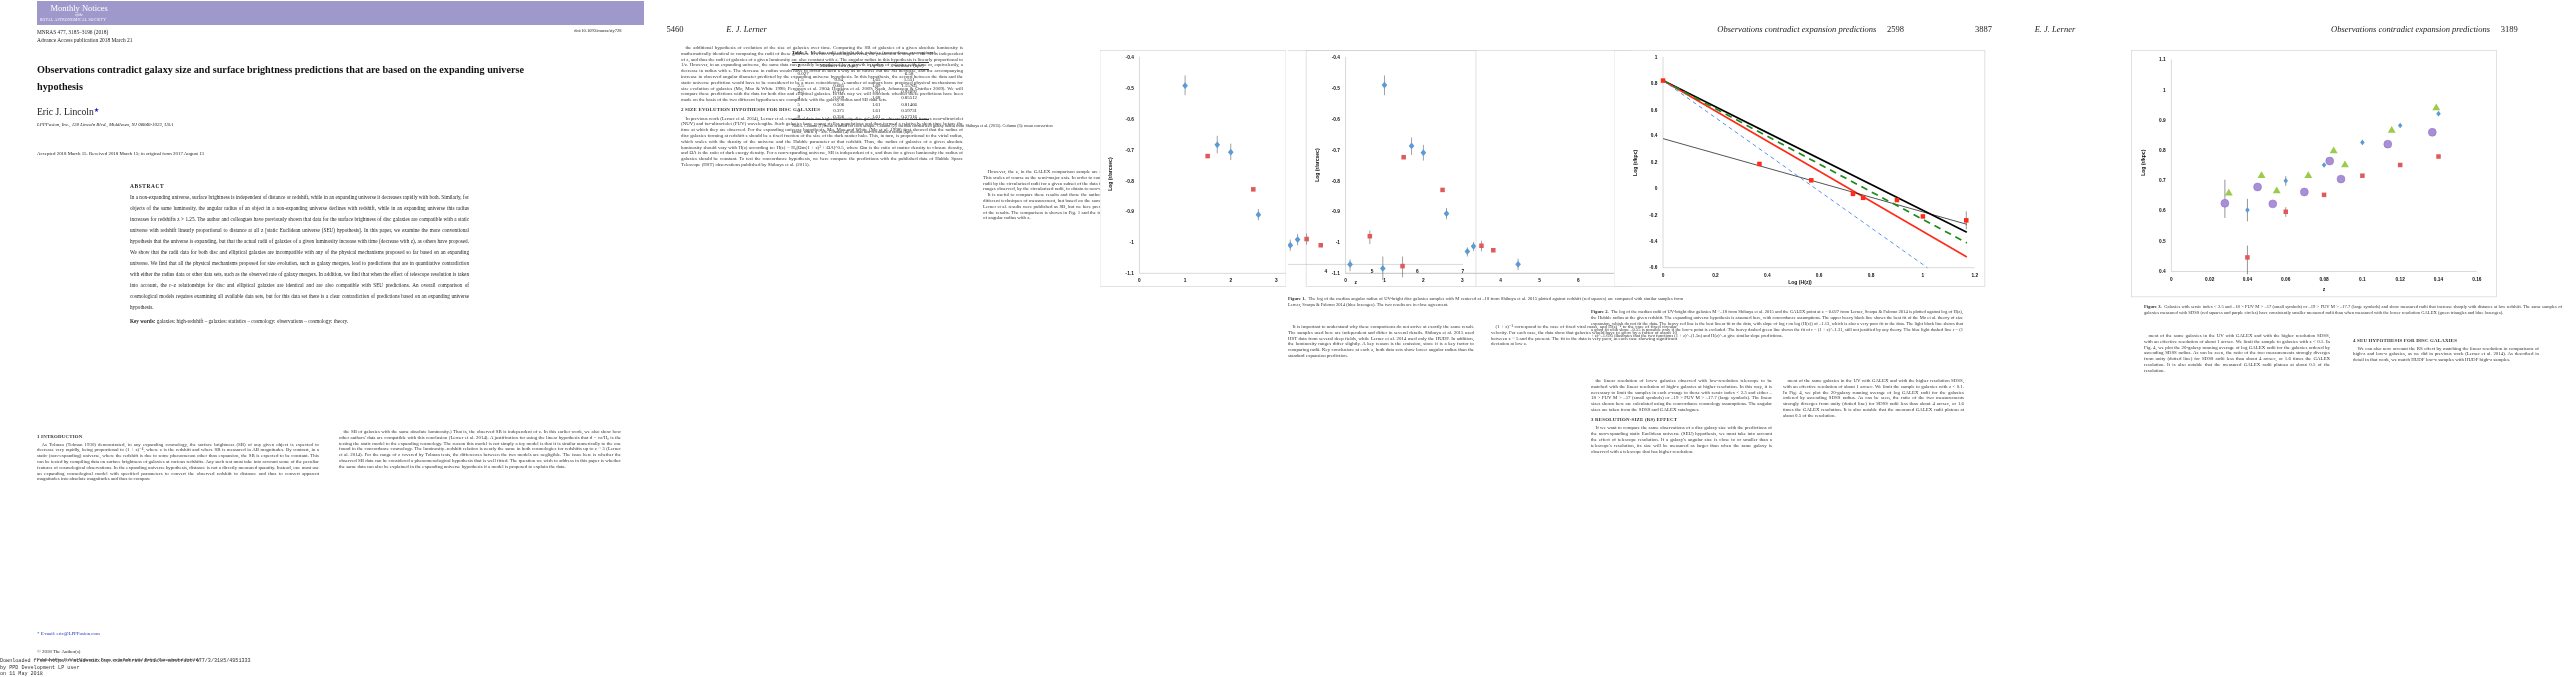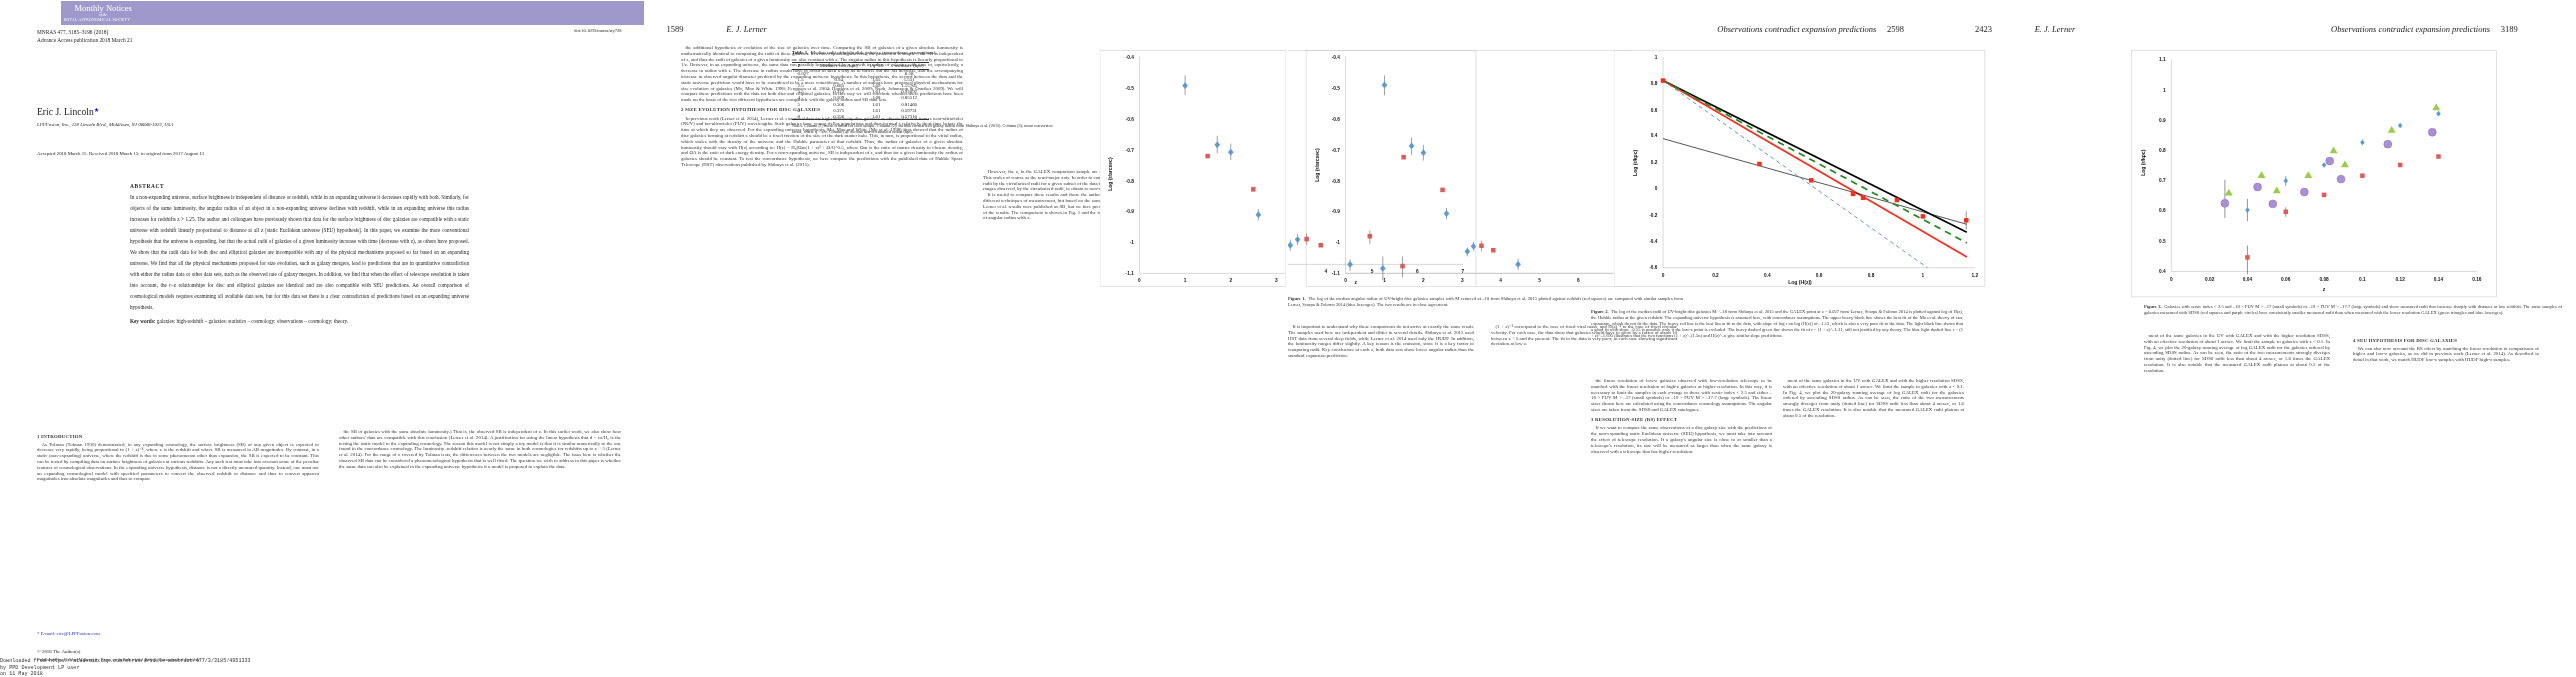--- a/index.html
+++ b/index.html
@@ -7,21 +7,21 @@
   .page{position:absolute;top:0;width:644px;height:677px;background:#fff;overflow:hidden;}
   .p1{left:0}.p2{left:644px}.p3{left:1288px}.p4{left:1932px}
   .running{position:absolute;top:24px;font-size:8.5px;color:#222;}
   .running i{font-style:italic;margin-left:32px;}
   .dl{position:absolute;left:0;bottom:0;font-family:"Liberation Mono","DejaVu Sans Mono",monospace;font-size:5.1px;line-height:6.2px;color:#333;}
   .col{position:absolute;font-size:4.9px;line-height:5.8px;text-align:justify;color:#333;}
   .col p{margin:0 0 0 0;text-indent:4.5px;}
   .col h3{font-size:4.9px;margin:4.5px 0 2.3px 0;font-weight:bold;letter-spacing:0.2px;}
   .link{color:#2233bb;}
   
-  .banner{position:absolute;left:37px;top:1.1px;width:607px;height:24px;background:#9f98cb;margin-left:24px;}
+  .banner{position:absolute;left:37px;top:1.1px;width:607px;height:24px;background:#9f98cb;}
   .banner .t1{position:absolute;left:13.5px;top:2.3px;font-size:8.5px;color:#fff;}
   .banner .t2{position:absolute;left:38px;top:12.4px;font-size:3.4px;font-style:italic;color:#fff;}
   .banner .t3{position:absolute;left:2.8px;top:17px;font-size:3.7px;letter-spacing:0.3px;color:#fff;}
   .doi{position:absolute;right:22.6px;top:28px;font-size:4.5px;}
   .journal{position:absolute;left:37px;top:28px;font-size:5.4px;line-height:8px;}
   .title{position:absolute;left:37px;top:61px;width:508px;font-size:10.2px;line-height:17px;font-weight:bold;color:#111;}
   .author{position:absolute;left:37px;top:106px;font-size:9.6px;}
   .author .star{color:#1a1ad0;font-size:6.2px;vertical-align:top;}
   .affil{position:absolute;left:37px;top:122px;font-size:4.9px;font-style:italic;}
   .dates{position:absolute;left:37px;top:151px;font-size:4.9px;}
@@ -47,20 +47,21 @@
   <div class="banner">
     <span class="t1">Monthly Notices</span>
     <span class="t2">of the</span>
     <span class="t3">ROYAL ASTRONOMICAL SOCIETY</span>
   </div>
   <div class="journal">
     <div>MNRAS 477, 3185–3196 (2018)</div>
     <div>Advance Access publication 2018 March 21</div>
   </div>
   <div class="doi">doi:10.1093/mnras/sty728</div>
+  <div class="title">Observations contradict galaxy size and surface brightness predictions that are based on the expanding universe hypothesis</div>
   <div class="author">
     <span>Eric J. Lincoln</span><span class="star">★</span>
   </div>
   <div class="affil">LPPFusion, Inc., 128 Lincoln Blvd., Middlesex, NJ 08846-1022, USA</div>
   <div class="dates">Accepted 2018 March 15. Received 2018 March 15; in original form 2017 August 13</div>
 
   <div class="abstract">
     <div class="h">ABSTRACT</div>
     <div>In a non-expanding universe, surface brightness is independent of distance or redshift, while in an expanding universe it decreases rapidly with both. Similarly, for objects of the same luminosity, the angular radius of an object in a non-expanding universe declines with redshift, while in an expanding universe this radius increases for redshifts z &gt; 1.25. The author and colleagues have previously shown that data for the surface brightness of disc galaxies are compatible with a static universe with redshift linearly proportional to distance at all z [static Euclidean universe (SEU) hypothesis]. In this paper, we examine the more conventional hypothesis that the universe is expanding, but that the actual radii of galaxies of a given luminosity increase with time (decrease with z), as others have proposed. We show that the radii data for both disc and elliptical galaxies are incompatible with any of the physical mechanisms proposed so far based on an expanding universe. We find that all the physical mechanisms proposed for size evolution, such as galaxy mergers, lead to predictions that are in quantitative contradiction with either the radius data or other data sets, such as the observed rate of galaxy mergers. In addition, we find that when the effect of telescope resolution is taken into account, the r–z relationships for disc and elliptical galaxies are identical and are also compatible with SEU predictions. An overall comparison of cosmological models requires examining all available data sets, but for this data set there is a clear contradiction of predictions based on an expanding universe hypothesis.</div>
     <div class="keywords">
@@ -84,21 +85,21 @@
   </div>
   <div class="dl">
     <div>Downloaded from https://academic.oup.com/mnras/article-abstract/477/3/3185/4951333</div>
     <div>by PPD Development LP user</div>
     <div>on 11 May 2018</div>
   </div>
 </div>
 
 <div class="page p2">
   <div class="running" style="left:22.6px;">
-    <span>1589</span>
+    <span>5460</span>
     &nbsp;&nbsp;&nbsp;&nbsp;<i>E. J. Lerner</i>
   </div>
   <div class="col" style="left:37px;top:45px;width:282px;">
     <p>the additional hypothesis of evolution of the size of galaxies over time. Comparing the SB of galaxies of a given absolute luminosity is mathematically identical to comparing the radii of these galaxies. In a non-expanding universe, the prediction is simple – the SB is independent of z, and thus the radii of galaxies of a given luminosity are also constant with z. The angular radius in this hypothesis is linearly proportional to 1/z. However, in an expanding universe, the same data can possibly be explained by a growth in radius of galaxies with time or, equivalently, a decrease in radius with z. The decrease in radius would have to occur in such a way as to cancel out the SB decrease, and the accompanying increase in observed angular diameter predicted by the expanding universe hypothesis. In this hypothesis, the accord between the data and the static universe prediction would have to be considered to be a mere coincidence. A number of authors have proposed physical mechanisms for size evolution of galaxies (Mo, Mao &amp; White 1998; Ferguson et al. 2004; Hopkins et al. 2009; Naab, Johansson &amp; Ostriker 2009). We will compare these predictions with the data for both disc and elliptical galaxies. In this way we will conclude whether these predictions have been made on the basis of the two different hypotheses are compatible with the galaxy radius and SB data sets.</p>
     <h3>2 SIZE EVOLUTION HYPOTHESIS FOR DISC GALAXIES</h3>
     <p>In previous work (Lerner et al. 2014), Lerner et al. examined data for high-luminosity disc galaxies as observed in rest frames near-ultraviolet (NUV) and far-ultraviolet (FUV) wavelengths. Such galaxies have young stellar populations and thus formed a relatively short time before the time at which they are observed. For the expanding universe hypothesis, Mo, Mao and White (Mo et al. 1998) first showed that the radius of disc galaxies forming at redshift z should be a fixed fraction of the size of the dark matter halo. This, in turn, is proportional to the virial radius, which scales with the density of the universe and the Hubble parameter at that redshift. Thus, the radius of galaxies of a given absolute luminosity should vary with H(z) according to: H(z) = H₀[Ωm(1 + z)³ + ΩΛ]^0.5, where Ωm is the ratio of matter density to closure density, and ΩΛ is the ratio of dark energy density. For a non-expanding universe, SB is independent of z, and thus for a given luminosity the radius of galaxies should be constant. To test the concordance hypothesis, we here compare the predictions with the published data of Hubble Space Telescope (HST) observations published by Shibuya et al. (2015).</p>
   </div>
 
   <div class="tbl" style="left:148px;top:50px;width:265px;">
     <div class="tcap"><b>Table 1.</b>&nbsp; <span>Median radii of bright disk galaxies (concordance assumptions).</span></div>
@@ -306,21 +307,21 @@
       <path d="M281,286 l5,6 l-5,6 l-5,-6z"></path>
   </g>
   <g fill="#e05a5a">
     <rect x="187" y="184" width="8" height="8"></rect>
     <rect x="268" y="243" width="8" height="8"></rect>
   </g>
 </svg>
 
 <div class="page p4">
   <div class="running" style="left:43px;">
-    <span>2423</span>
+    <span>3887</span>
     &nbsp;&nbsp;&nbsp;&nbsp;<i>E. J. Lerner</i>
   </div>
 </div>
 
 <svg style="position:absolute;left:1614px;top:50px;" width="372" height="237" viewBox="0 0 660 420">
   <rect x="0" y="1" width="658" height="418" fill="#fff" stroke="#ccc"></rect>
 
   <line x1="87" y1="12" x2="87" y2="386" stroke="#bbb"></line>
   <line x1="87" y1="386" x2="640" y2="386" stroke="#bbb"></line>
   <g font-size="8.5" text-anchor="end">

